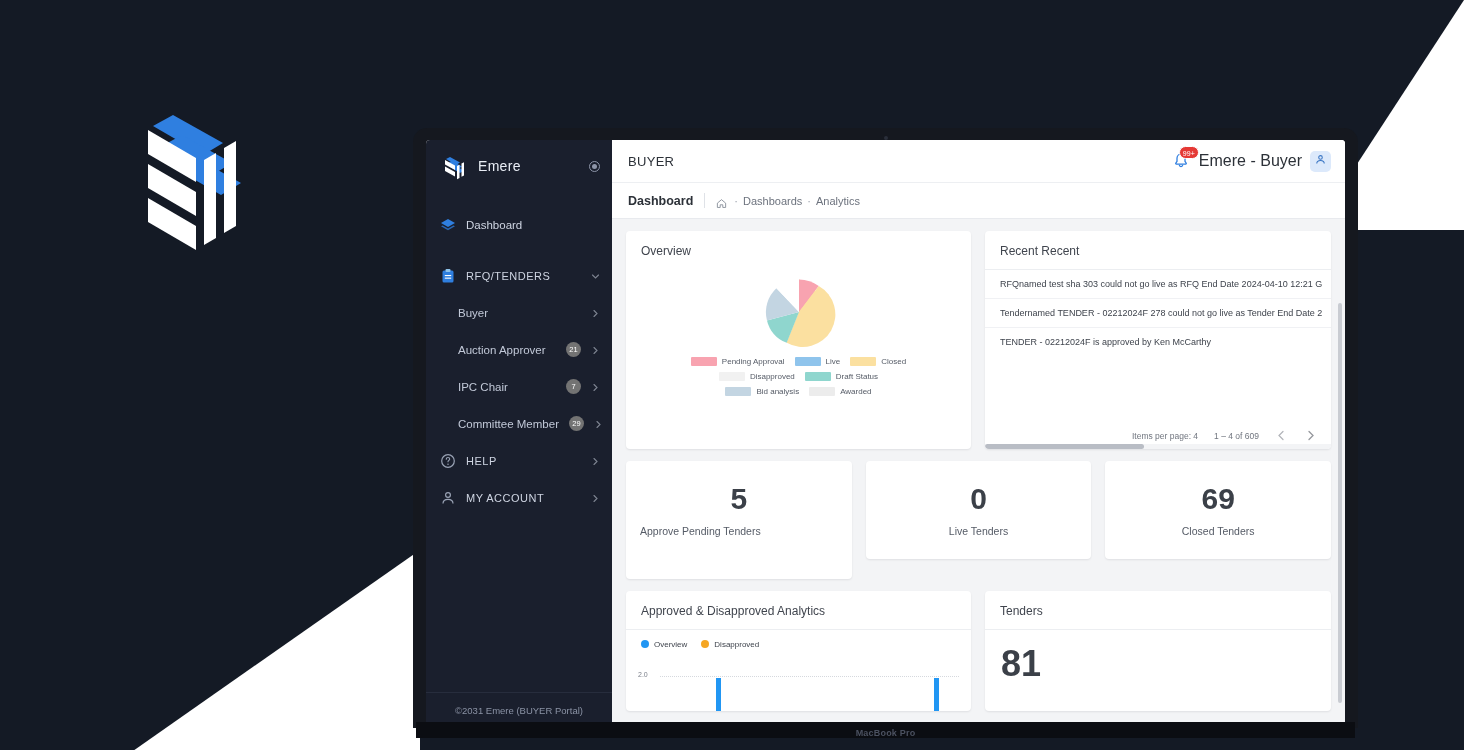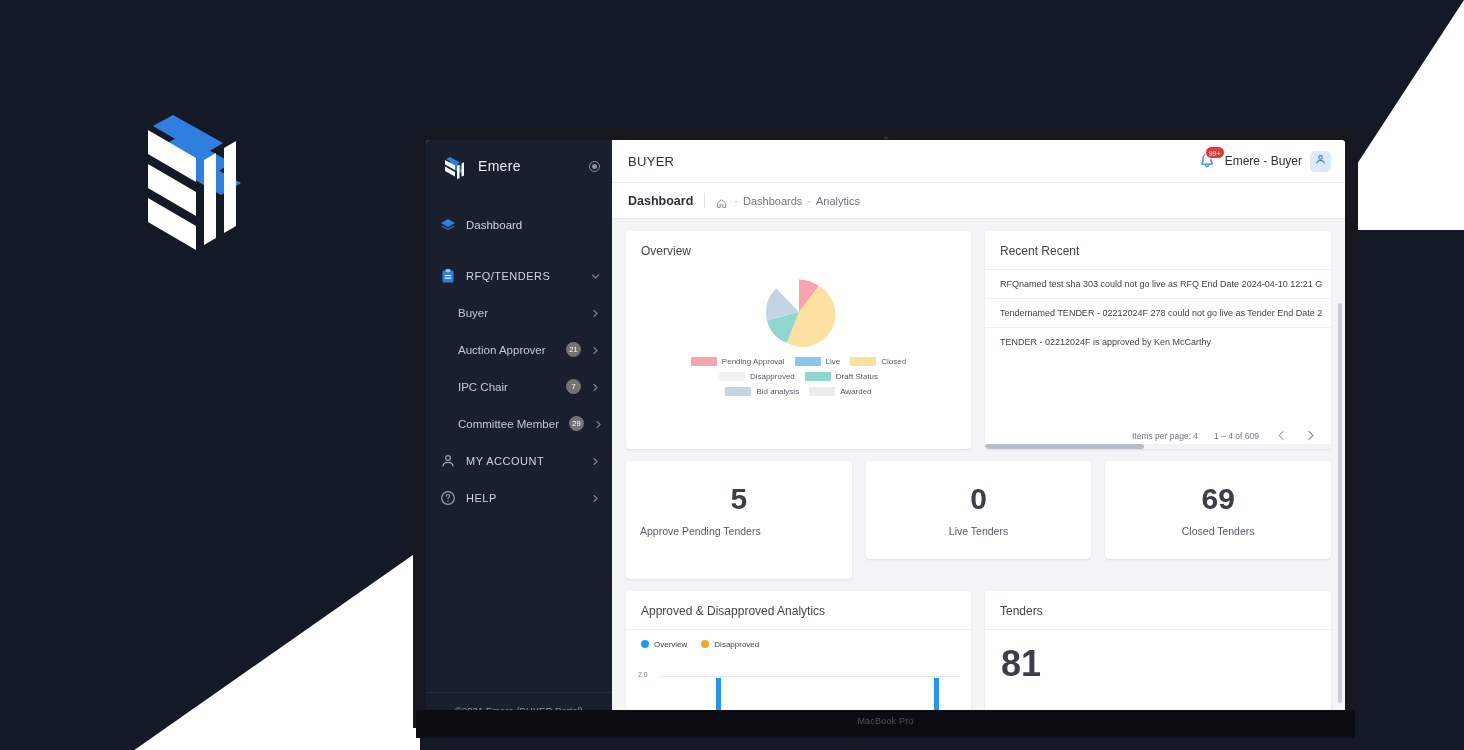--- a/index.html
+++ b/index.html
@@ -46,23 +46,24 @@
     border-radius: 14px 14px 0 0;
     padding: 12px 13px 0 13px;
   }
   .camera {
     position: absolute; left: 50%; top: 8px;
     width: 4px; height: 4px; margin-left: -2px;
     background: #2a2f3a; border-radius: 50%;
   }
   .laptop-base {
     position: absolute; left: 3px; bottom: 0;
-    width: 939px; height: 28px;
+    width: 939px; height: 16px;
     background: #0b0d12;
     text-align: center;
+    font-weight: bold;
   }
   .laptop-base span {
     font-size: 9px; color: #4b5160; line-height: 16px; letter-spacing: .2px;
   }
 
   
   .screen {
     position: relative; width: 919px; height: 588px;
     overflow: hidden; display: flex;
     background: #ffffff;
@@ -130,21 +131,21 @@
   .topbar-title { font-size: 13px; color: #2c3138; letter-spacing: .3px; flex: 1; }
   .bell-wrap { position: relative; width: 20px; height: 20px; margin-right: 8px; }
   .bell-badge {
     position: absolute; left: 8px; top: -5px;
     background: #e53935; color: #fff;
     font-size: 7px; line-height: 13px;
     height: 13px; min-width: 18px; padding: 0 3px;
     border-radius: 7px; text-align: center;
     border: 1.5px solid #fff;
   }
-  .user-name { font-size: 12px; color: #2c3138; margin-right: 8px; text-align: right; }
+  .user-name { font-size: 16px; color: #2c3138; margin-right: 8px; text-align: right; }
   .avatar {
     width: 21px; height: 21px; border-radius: 5px;
     background: #dce9fb; display: flex; align-items: center; justify-content: center;
   }
 
   .crumbbar {
     height: 36px; background: #fff;
     display: flex; align-items: center; padding: 0 16px;
     border-bottom: 1px solid #e8eaee;
     flex: 0 0 36px;
@@ -358,41 +359,41 @@
           <span class="sb-chev">
             <svg viewBox="0 0 9 9" width="9" height="9">
                 <path d="M3 1.5 L6 4.5 L3 7.5" stroke="#cfd5e2" stroke-width="1.1" fill="none" stroke-linecap="round"></path>
               </svg>
           </span>
         </div>
 
         <div class="sb-item">
           <span class="sb-ic">
             <svg viewBox="0 0 16 16" width="16" height="16">
-              <circle cx="8" cy="5" r="2.4" fill="none" stroke="#9aa3b5" stroke-width="1.2"></circle>
-              <path d="M3 13.5c0-2.7 2.2-4.2 5-4.2s5 1.5 5 4.2" fill="none" stroke="#9aa3b5" stroke-width="1.2"></path>
-            </svg>
-          </span>
-          <span class="sb-label caps">MY ACCOUNT</span>
-          <span class="sb-chev">
-            <svg viewBox="0 0 9 9" width="9" height="9">
-                <path d="M3 1.5 L6 4.5 L3 7.5" stroke="#cfd5e2" stroke-width="1.1" fill="none" stroke-linecap="round"></path>
-              </svg>
-          </span>
-        </div>
-
-        <div class="sb-item">
-          <span class="sb-ic">
-            <svg viewBox="0 0 16 16" width="16" height="16">
               <circle cx="8" cy="8" r="6.3" fill="none" stroke="#9aa3b5" stroke-width="1.2"></circle>
               <path d="M6.3 6.2c0-1 .8-1.7 1.7-1.7s1.7.7 1.7 1.6c0 1.3-1.7 1.3-1.7 2.6" fill="none" stroke="#9aa3b5" stroke-width="1.1" stroke-linecap="round"></path>
               <circle cx="8" cy="11.3" r=".75" fill="#9aa3b5"></circle>
             </svg>
           </span>
           <span class="sb-label caps">HELP</span>
+          <span class="sb-chev">
+            <svg viewBox="0 0 9 9" width="9" height="9">
+                <path d="M3 1.5 L6 4.5 L3 7.5" stroke="#cfd5e2" stroke-width="1.1" fill="none" stroke-linecap="round"></path>
+              </svg>
+          </span>
+        </div>
+
+        <div class="sb-item">
+          <span class="sb-ic">
+            <svg viewBox="0 0 16 16" width="16" height="16">
+              <circle cx="8" cy="5" r="2.4" fill="none" stroke="#9aa3b5" stroke-width="1.2"></circle>
+              <path d="M3 13.5c0-2.7 2.2-4.2 5-4.2s5 1.5 5 4.2" fill="none" stroke="#9aa3b5" stroke-width="1.2"></path>
+            </svg>
+          </span>
+          <span class="sb-label caps">MY ACCOUNT</span>
           <span class="sb-chev">
             <svg viewBox="0 0 9 9" width="9" height="9">
                 <path d="M3 1.5 L6 4.5 L3 7.5" stroke="#cfd5e2" stroke-width="1.1" fill="none" stroke-linecap="round"></path>
               </svg>
           </span>
         </div>
 
         <div class="sb-sep"></div>
         <div class="sb-foot">©2031 Emere (BUYER Portal)</div>
       </aside>

